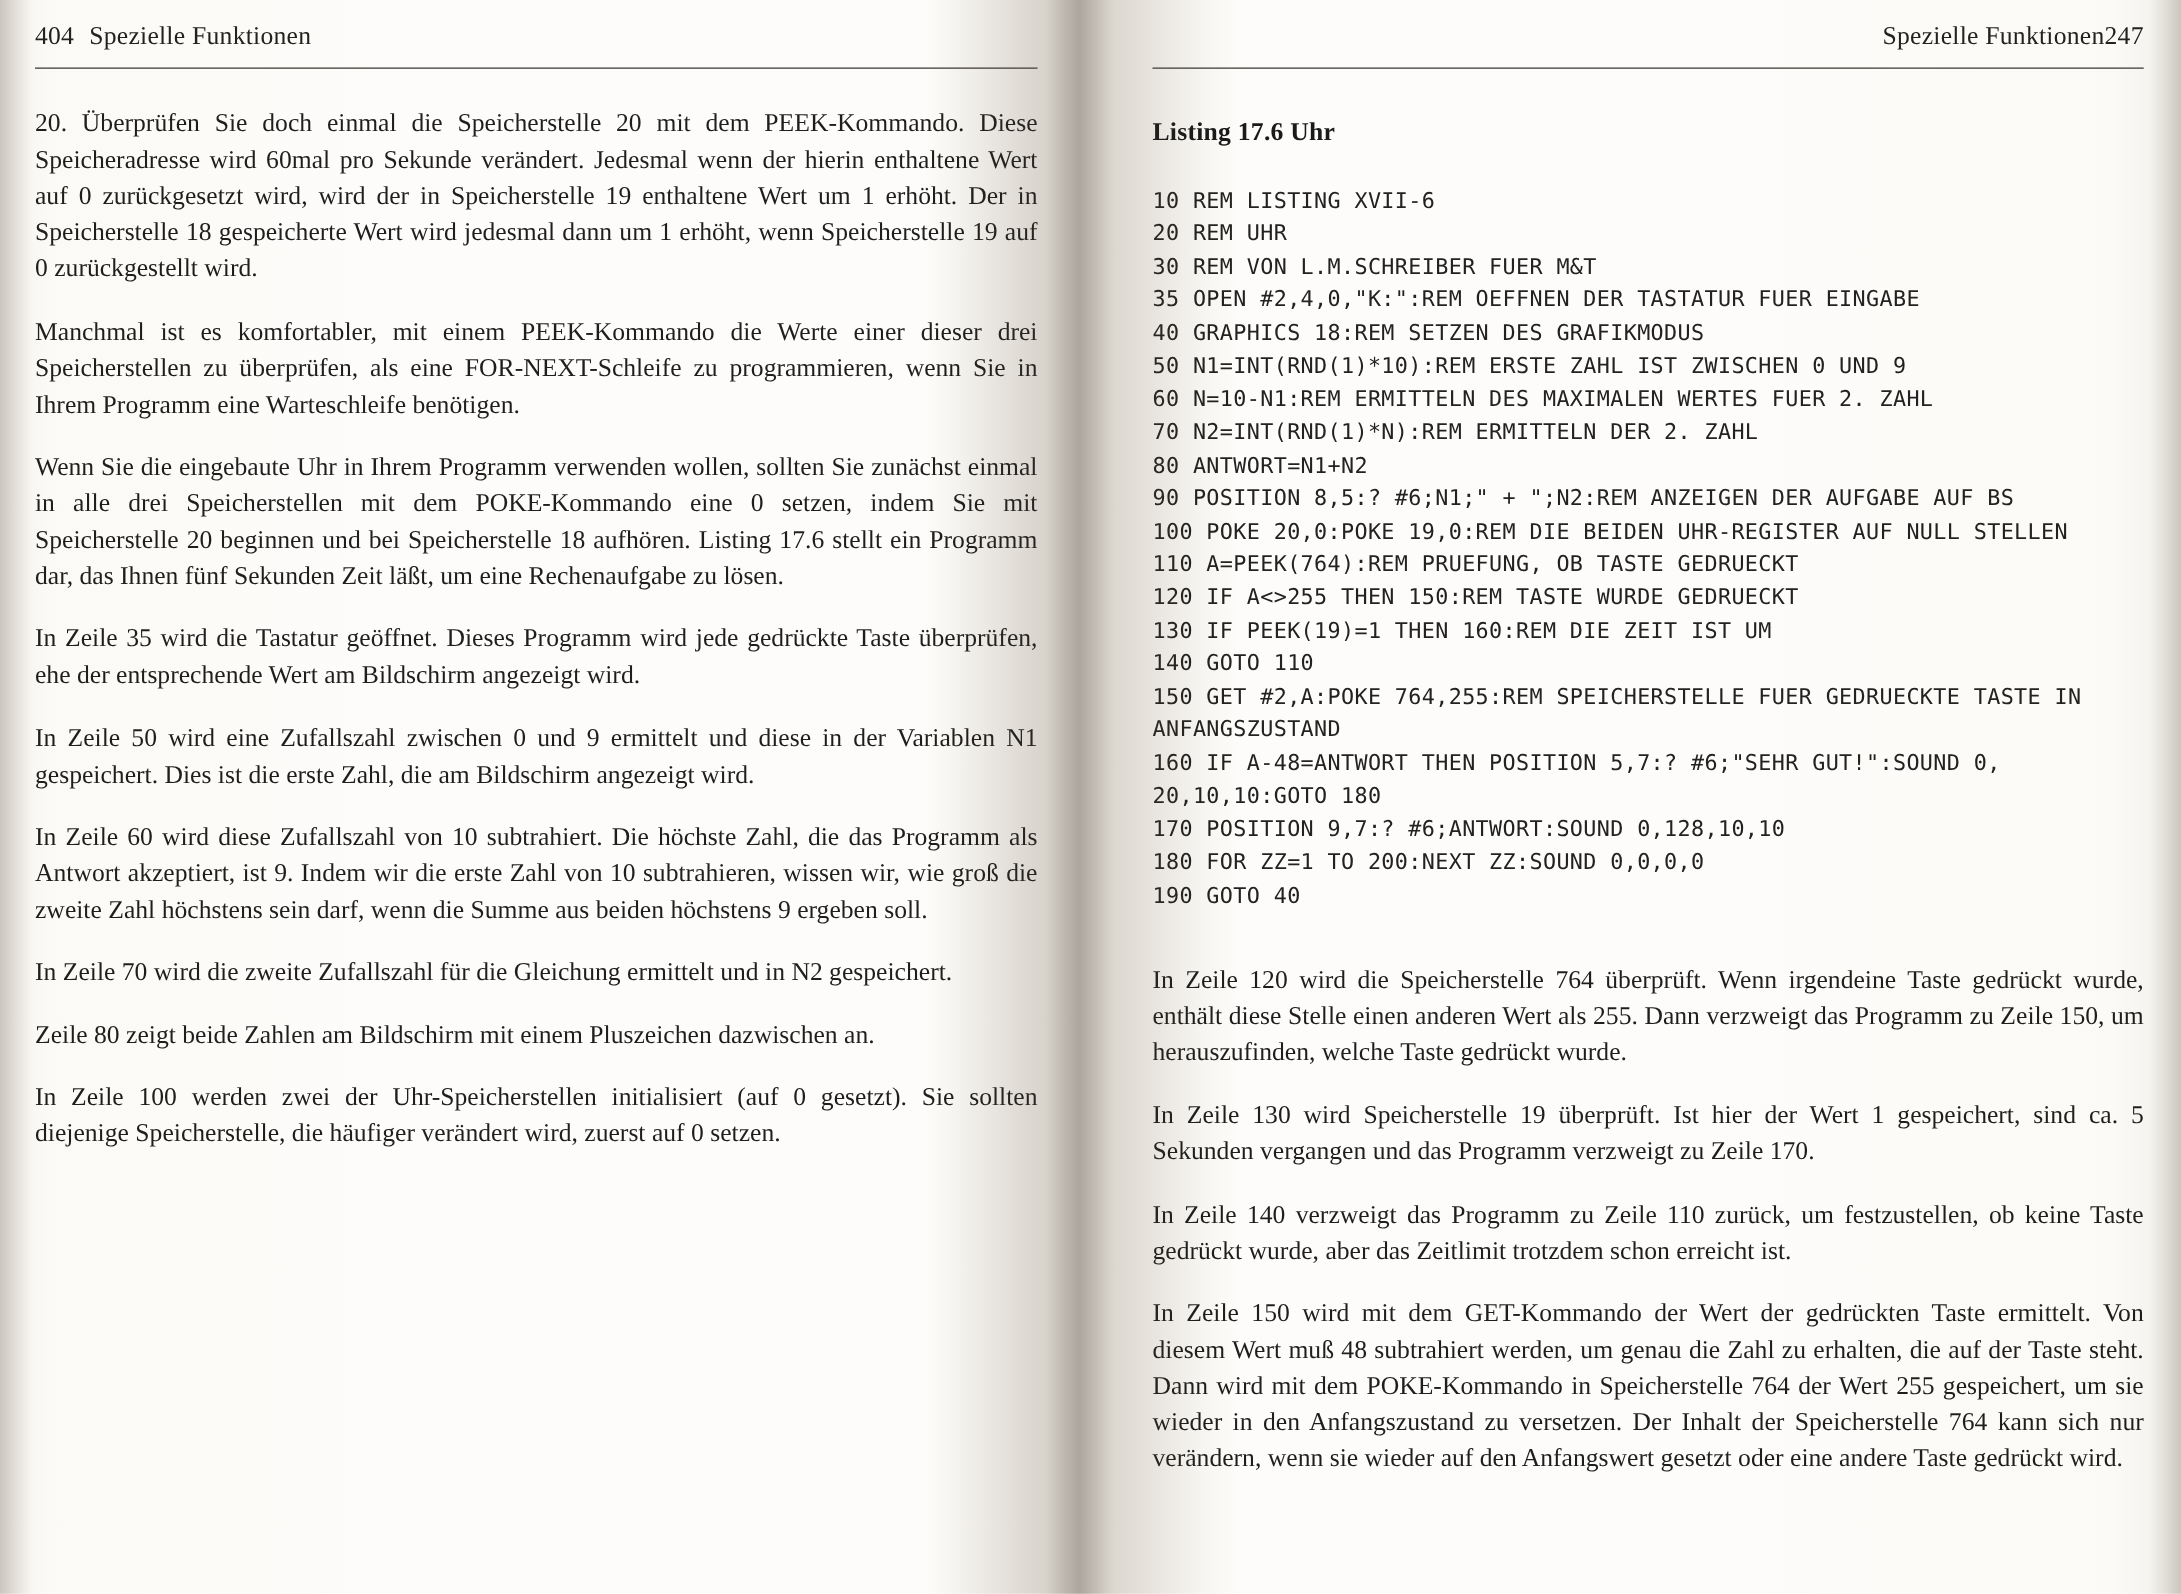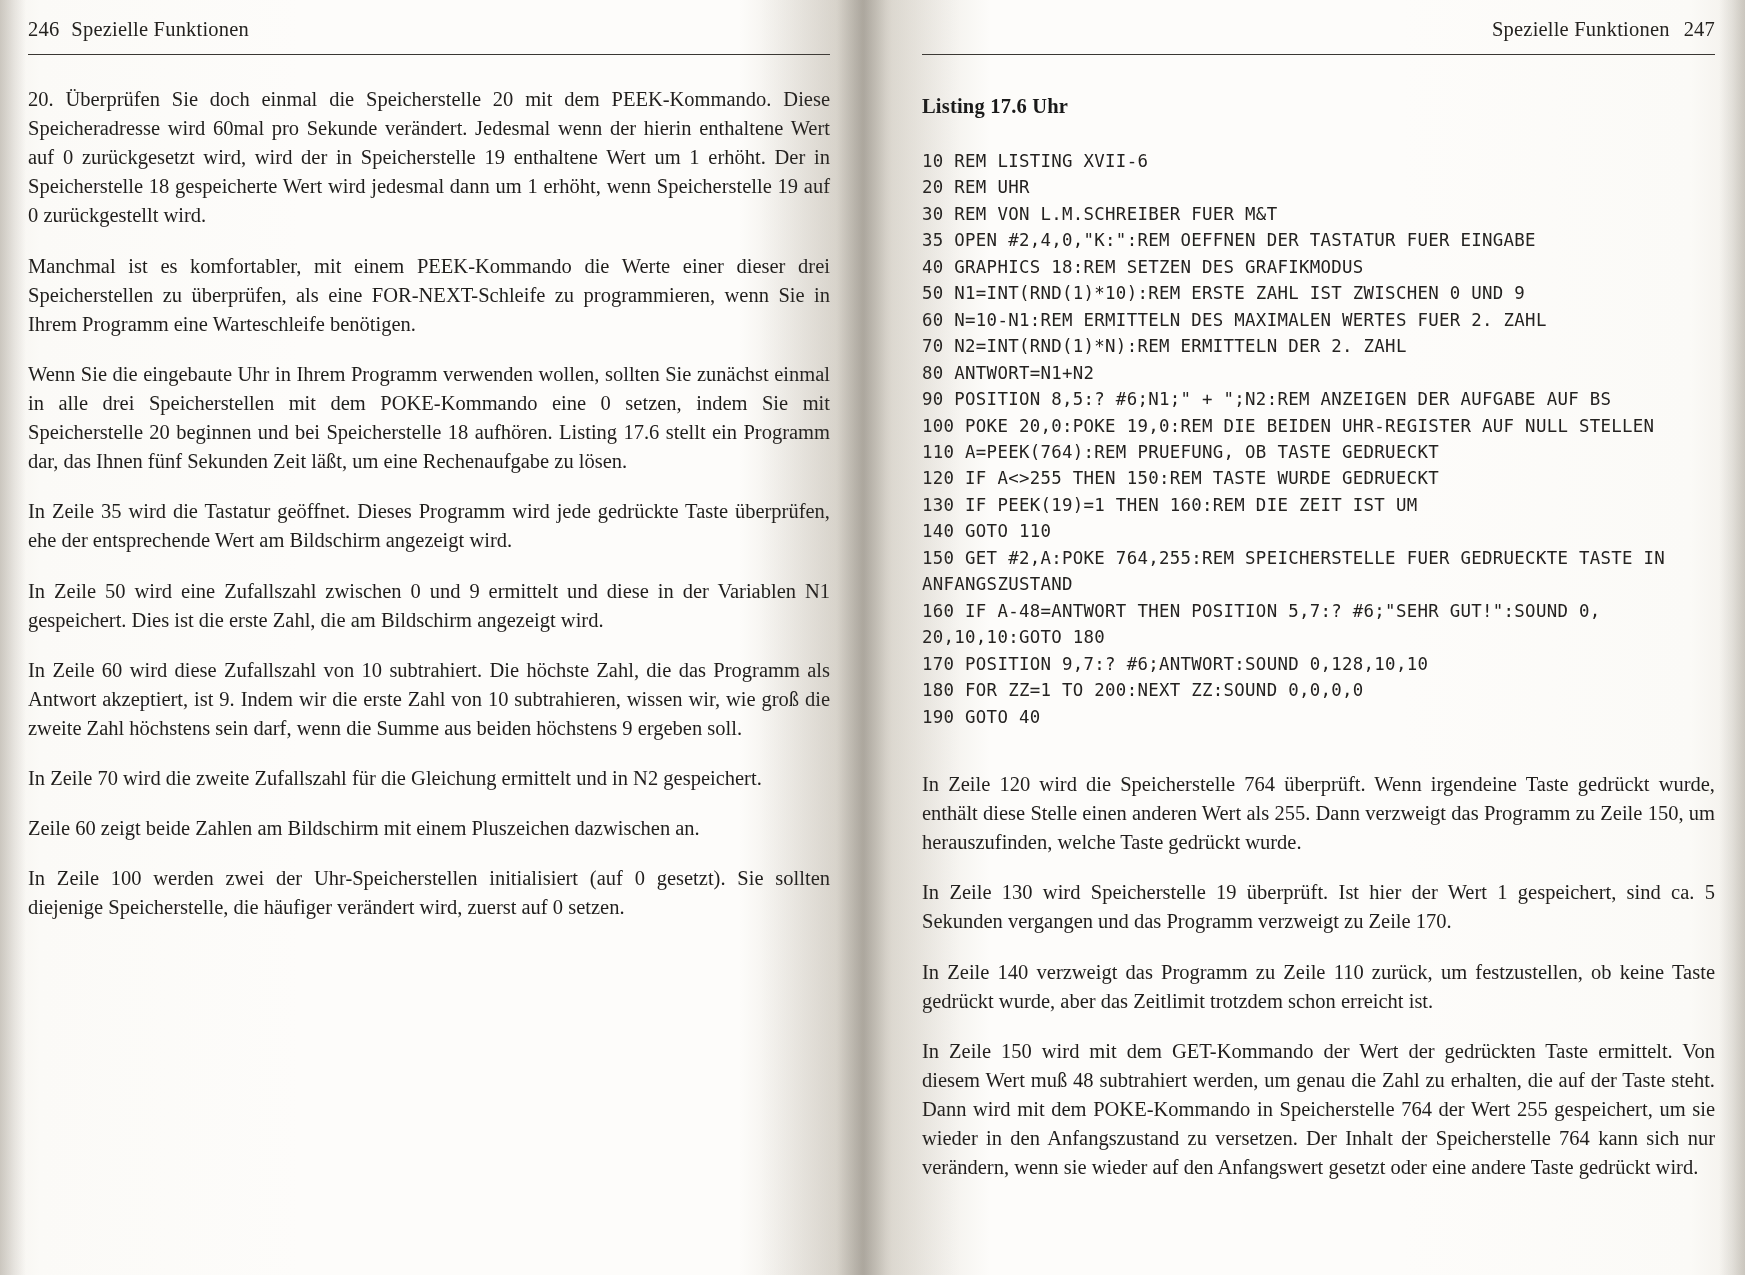--- a/index.html
+++ b/index.html
@@ -51,21 +51,21 @@
     height: 30px;
   }
   .running-head .folio {
     font-family: "Liberation Serif", serif;
     font-style: normal;
   }
   .running-head .title {
   }
   .rh-left .folio { margin-right: 12px; }
   .rh-right { justify-content: flex-end; }
-  .rh-right .folio { margin-left: 14px; }
+  .rh-right .folio { }
   .rule {
     border: 0;
     border-top: 1.6px solid #3a3733;
     margin: 6px 0 0 0;
   }
   .rule-left { margin-right: 0px; }
   .body-col {
     margin-top: 30px;
     font-size: 20.5px;
     line-height: 1.42;
@@ -121,34 +121,34 @@
     pointer-events: none;
   }
 </style>
 </head>
 <body>
 
 <div class="spread">
 
   <div class="page page-left">
     <div class="running-head rh-left">
-      <span class="folio">246</span>
+      <span class="folio">404</span>
       <span class="title">Spezielle Funktionen</span>
     </div>
     <hr class="rule rule-left">
 
     <div class="body-col">
       <p>20. Überprüfen Sie doch einmal die Speicherstelle 20 mit dem PEEK-Kommando. Diese Speicheradresse wird 60mal pro Sekunde verändert. Jedesmal wenn der hierin enthaltene Wert auf 0 zurückgesetzt wird, wird der in Speicherstelle 19 enthaltene Wert um 1 erhöht. Der in Speicherstelle 18 gespeicherte Wert wird jedesmal dann um 1 erhöht, wenn Speicherstelle 19 auf 0 zurückgestellt wird.</p>
       <p>Manchmal ist es komfortabler, mit einem PEEK-Kommando die Werte einer dieser drei Speicherstellen zu überprüfen, als eine FOR-NEXT-Schleife zu programmieren, wenn Sie in Ihrem Programm eine Warteschleife benötigen.</p>
       <p>Wenn Sie die eingebaute Uhr in Ihrem Programm verwenden wollen, sollten Sie zunächst einmal in alle drei Speicherstellen mit dem POKE-Kommando eine 0 setzen, indem Sie mit Speicherstelle 20 beginnen und bei Speicherstelle 18 aufhören. Listing 17.6 stellt ein Programm dar, das Ihnen fünf Sekunden Zeit läßt, um eine Rechenaufgabe zu lösen.</p>
       <p>In Zeile 35 wird die Tastatur geöffnet. Dieses Programm wird jede gedrückte Taste überprüfen, ehe der entsprechende Wert am Bildschirm angezeigt wird.</p>
       <p>In Zeile 50 wird eine Zufallszahl zwischen 0 und 9 ermittelt und diese in der Variablen N1 gespeichert. Dies ist die erste Zahl, die am Bildschirm angezeigt wird.</p>
       <p>In Zeile 60 wird diese Zufallszahl von 10 subtrahiert. Die höchste Zahl, die das Programm als Antwort akzeptiert, ist 9. Indem wir die erste Zahl von 10 subtrahieren, wissen wir, wie groß die zweite Zahl höchstens sein darf, wenn die Summe aus beiden höchstens 9 ergeben soll.</p>
       <p>In Zeile 70 wird die zweite Zufallszahl für die Gleichung ermittelt und in N2 gespeichert.</p>
-      <p>Zeile 60 zeigt beide Zahlen am Bildschirm mit einem Pluszeichen dazwischen an.</p>
+      <p>Zeile 80 zeigt beide Zahlen am Bildschirm mit einem Pluszeichen dazwischen an.</p>
       <p>In Zeile 100 werden zwei der Uhr-Speicherstellen initialisiert (auf 0 gesetzt). Sie sollten diejenige Speicherstelle, die häufiger verändert wird, zuerst auf 0 setzen.</p>
     </div>
   </div>
 
   <div class="page page-right">
     <div class="running-head rh-right">
       <span class="title">Spezielle Funktionen</span>
       <span class="folio">247</span>
     </div>
     <hr class="rule">

